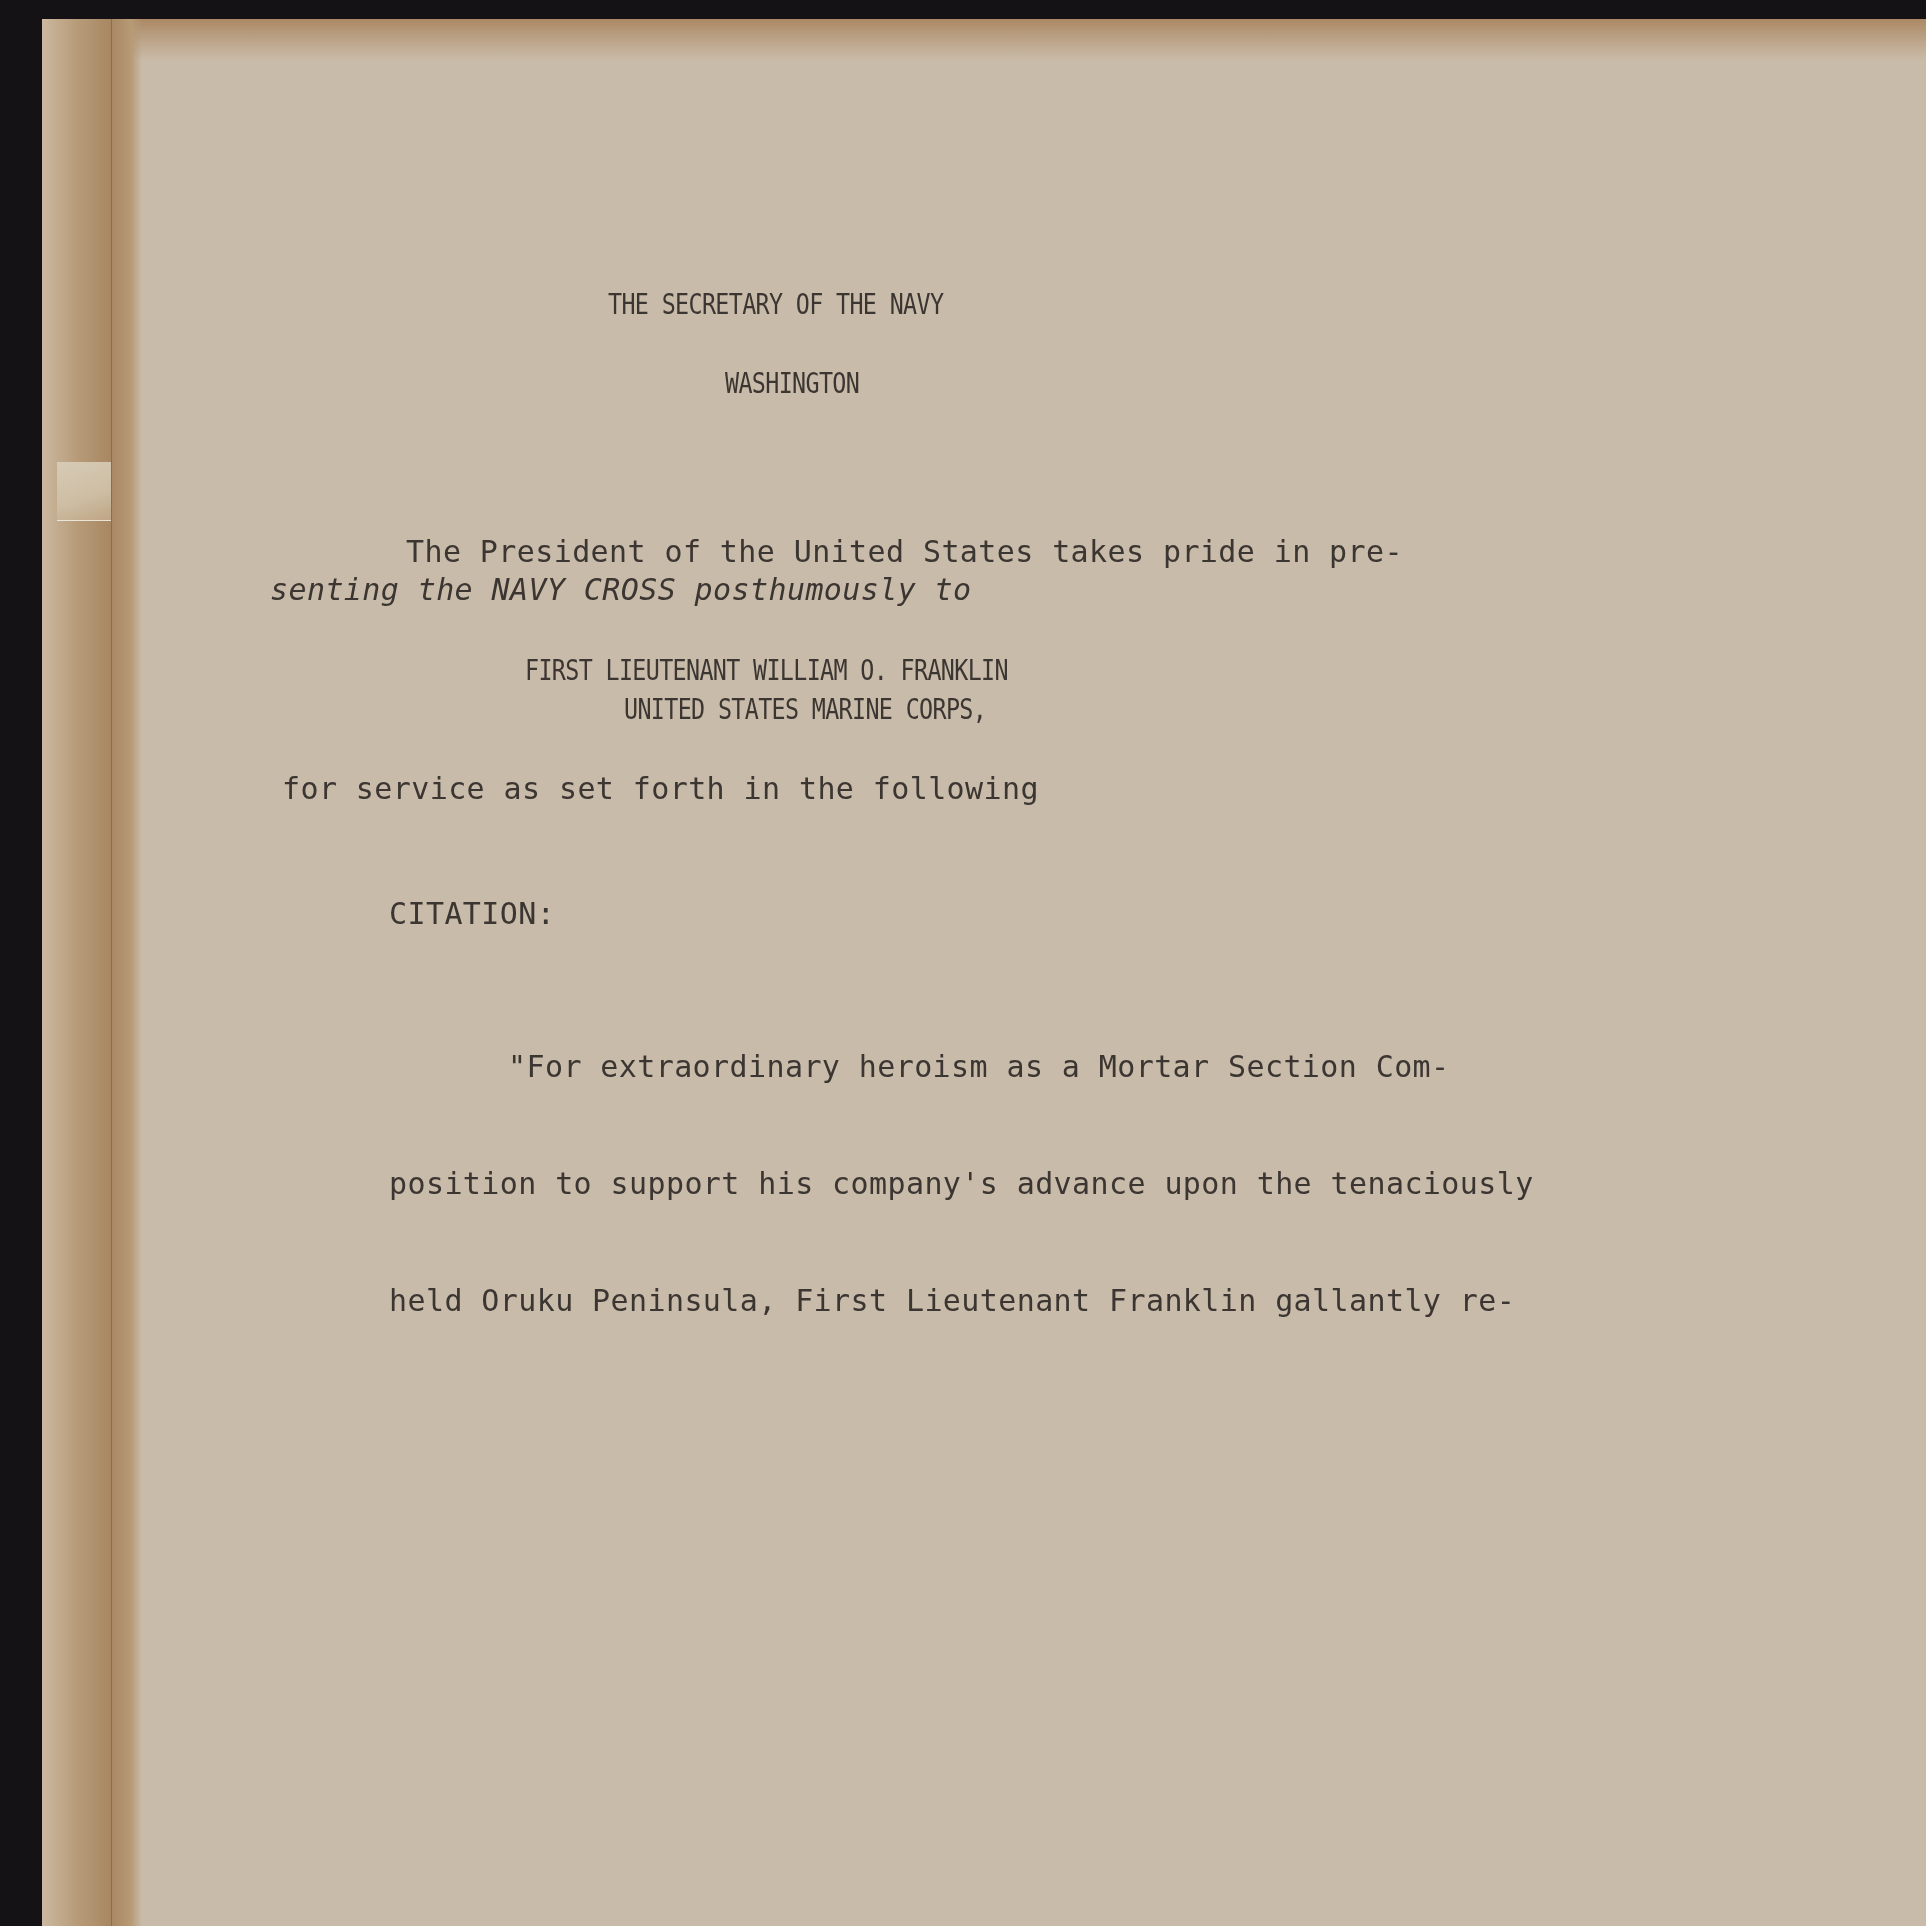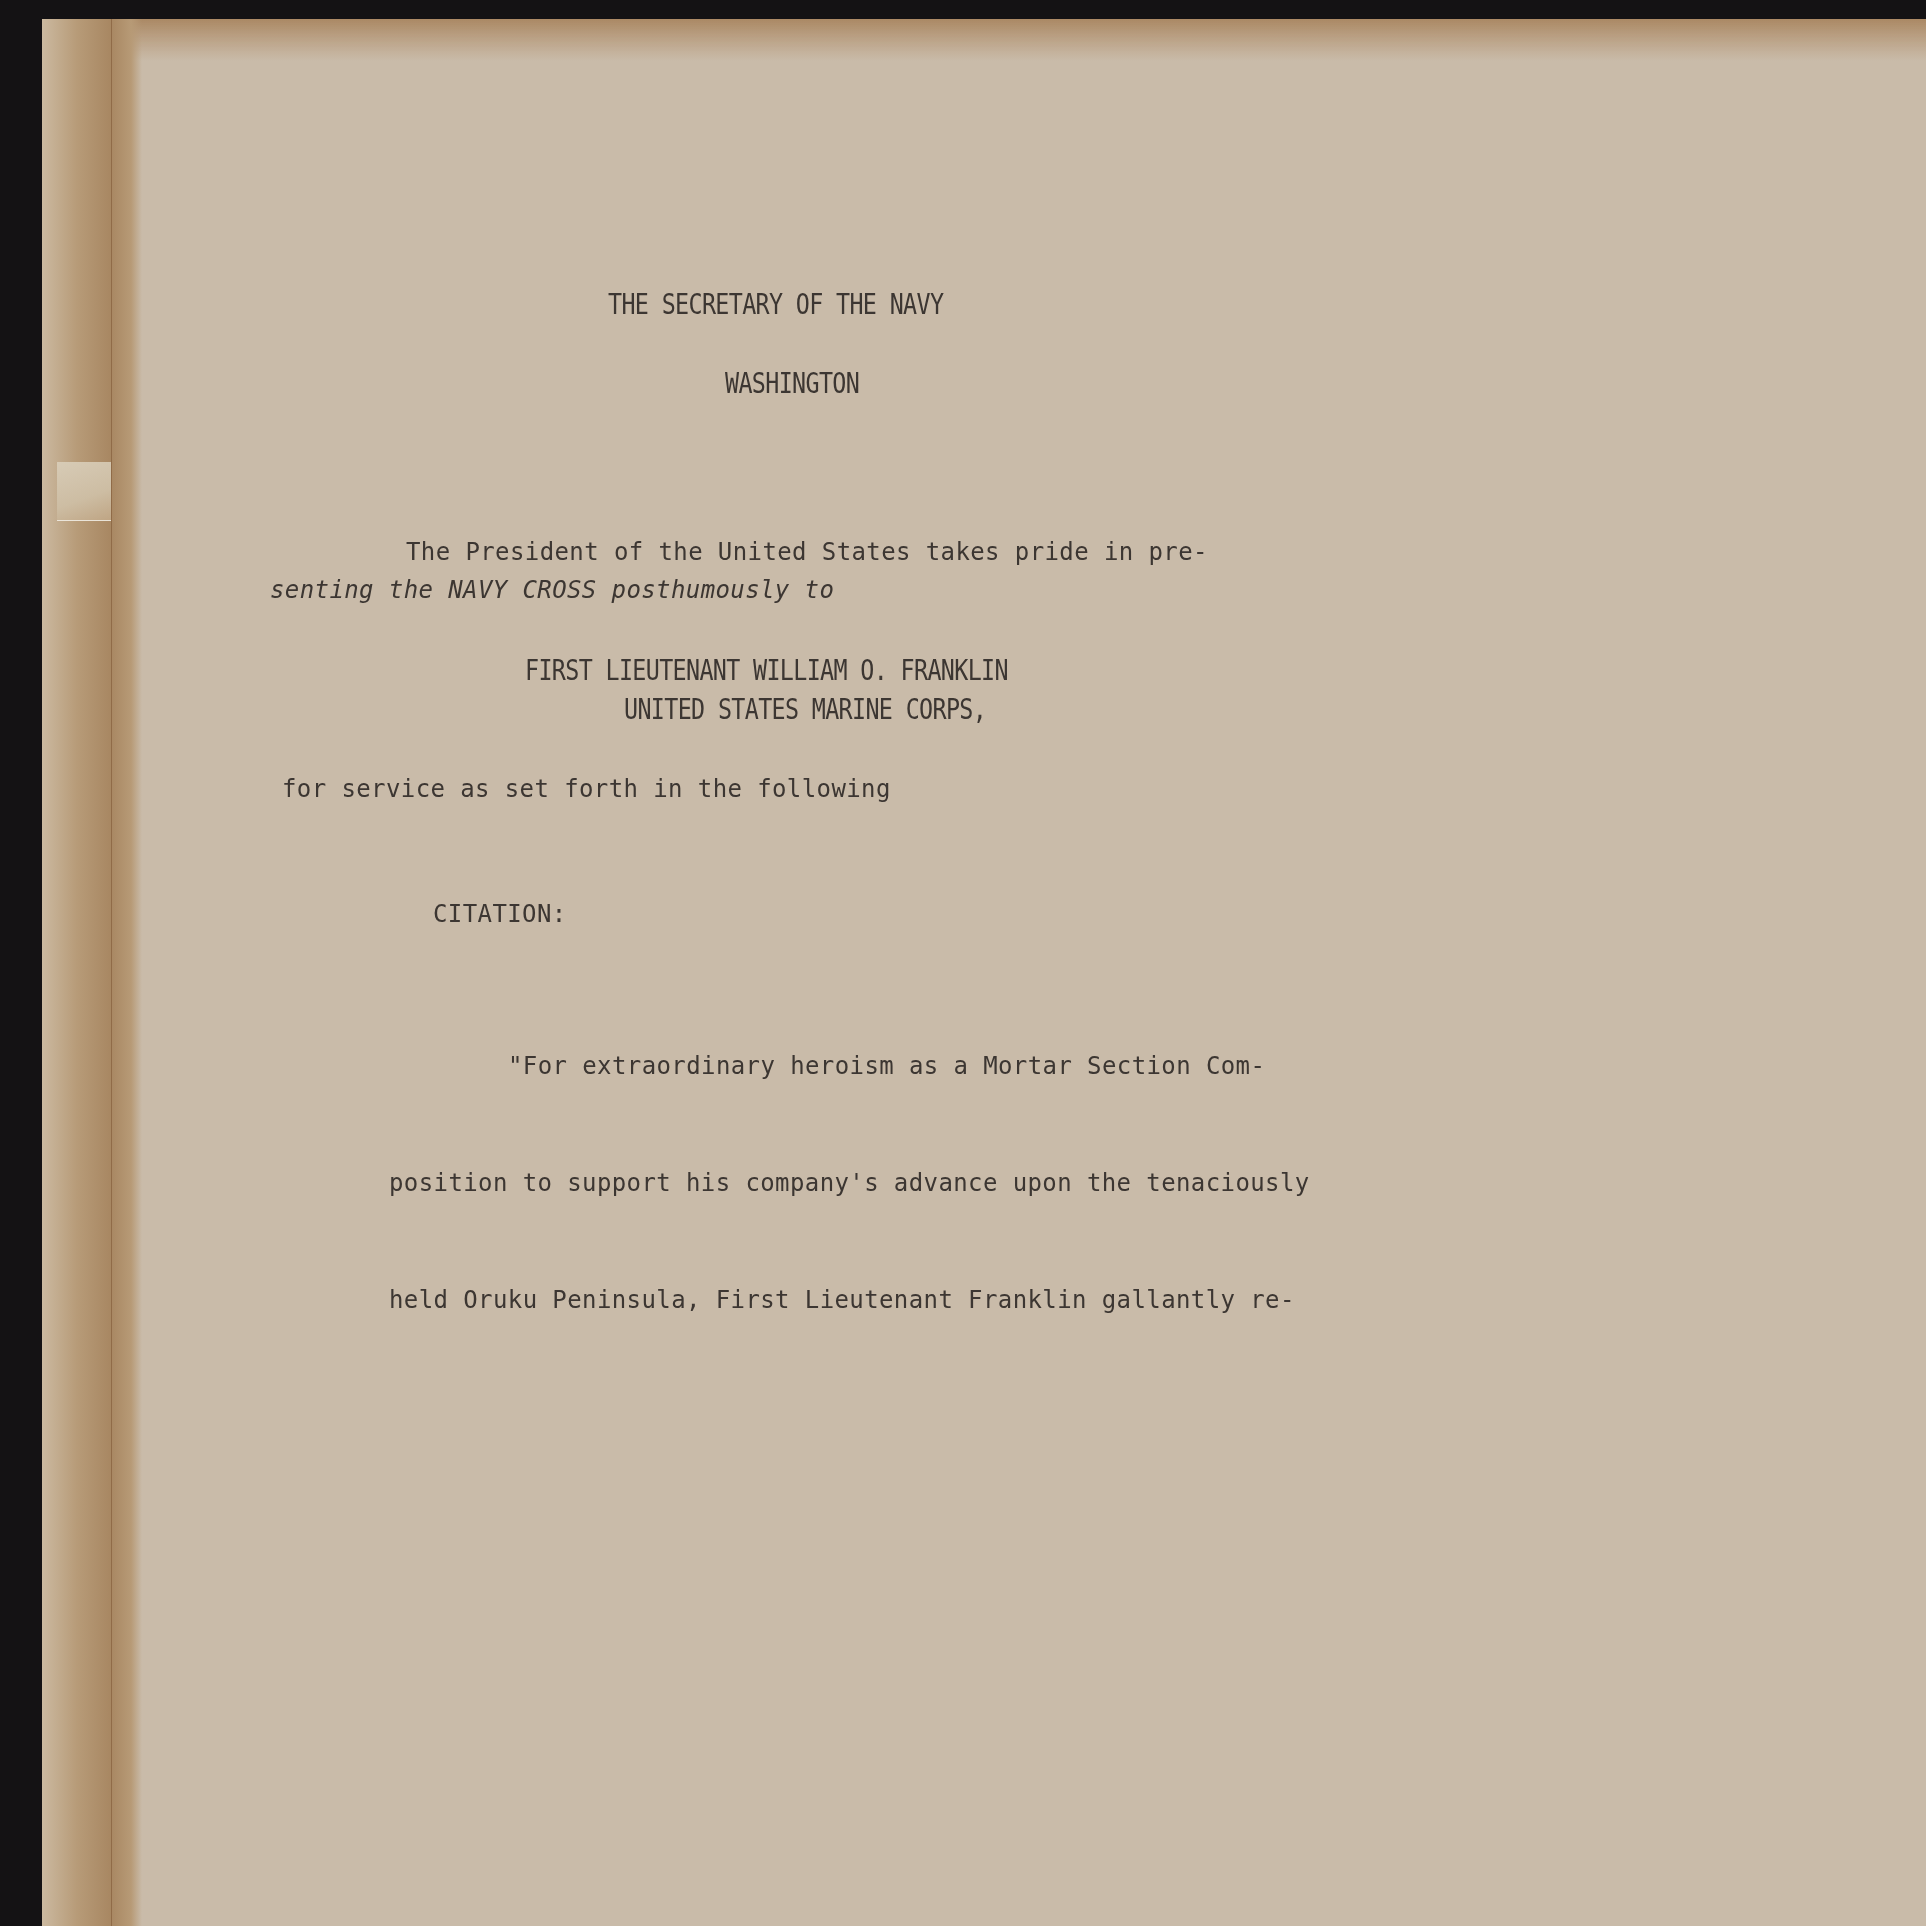--- a/index.html
+++ b/index.html
@@ -31,34 +31,34 @@
   }
   .tear {
     position: absolute; left: 15.4px; top: 443px; width: 54px; height: 58px;
     background: linear-gradient(160deg, #d7cbb6 0%, #cdbda3 60%, #bfa584 100%);
     border-bottom: 1.2px solid rgba(255,255,255,0.5);
   }
 
   .text {
     position: absolute;
     color: #3c3632;
-    font-size: 24px;
+    font-size: 30px;
     letter-spacing: 0.4px;
     white-space: pre;
     line-height: 40px;
   }
   .caps { font-size: 28.5px; letter-spacing: -0.8px; transform: scaleX(0.82); transform-origin: left top; }
   .hdr1 { left: 608px; top: 285px; }
   .hdr2 { left: 725px; top: 364px; }
   .intro { left: 406px; top: 532px; }
   .intro2 { left: 270px; top: 570px; font-style: italic; }
   .name1 { left: 525px; top: 651px; }
   .name2 { left: 624px; top: 690px; }
   .service { left: 282px; top: 769px; }
-  .citation-label { left: 389px; top: 894px; margin-left: 44px; }
+  .citation-label { left: 389px; top: 894px; }
   .citation { left: 389px; top: 969px; line-height: 39px; }
   .citation .line { display: block; }
   .citation .line.first { padding-left: 119px; }
 </style>
 </head>
 <body>
 
 <div class="paper">
   <div class="left-strip"></div>
   <div class="fold-line"></div>

